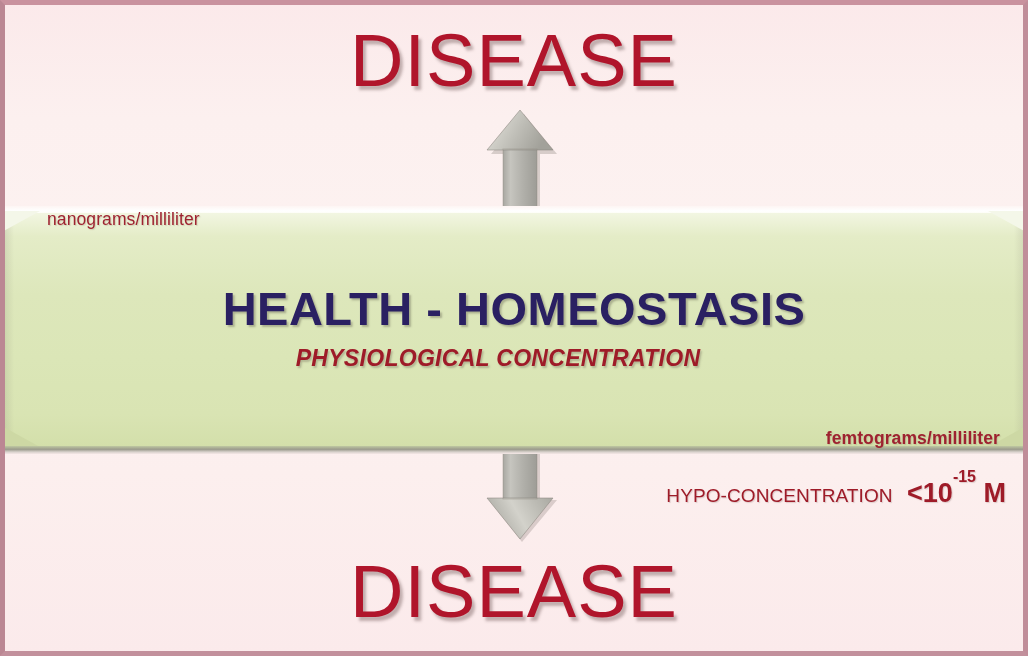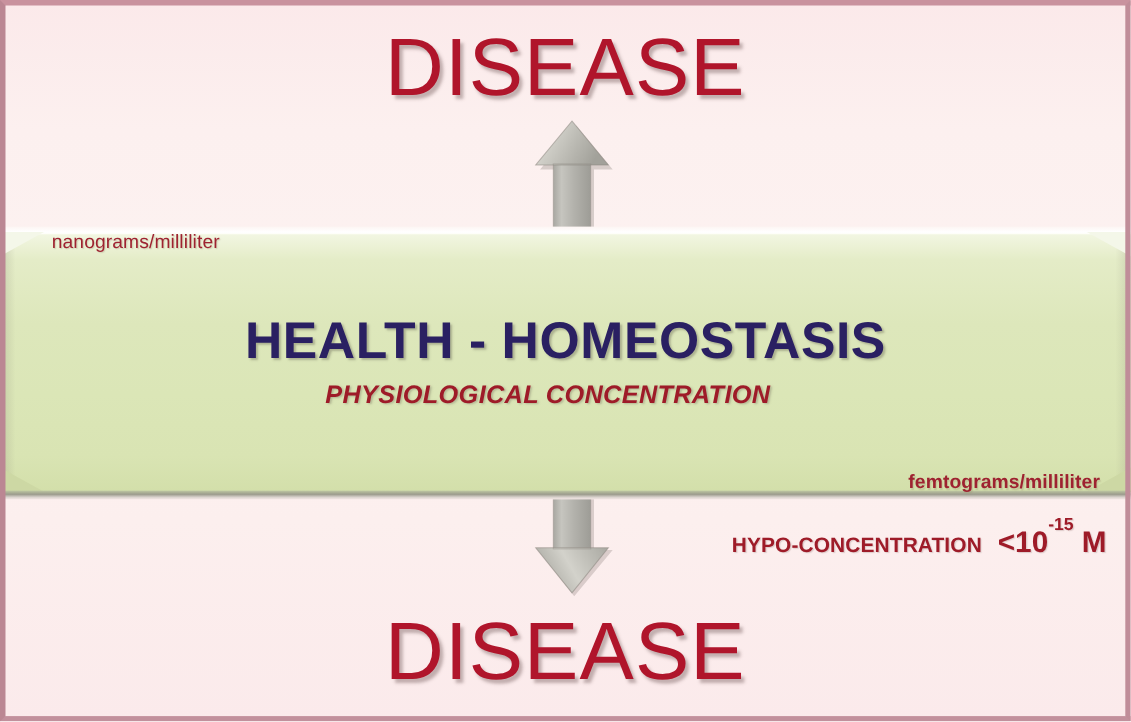--- a/index.html
+++ b/index.html
@@ -170,21 +170,21 @@
     position: absolute;
     right: 22px;
     top: 478px;
     z-index: 20;
     color: #9e1b28;
     white-space: nowrap;
     text-shadow: 1px 1px 1px rgba(150,120,120,0.30);
   }
   #hypo-row .lbl {
     font-size: 19px;
-    font-weight: bold;
+    font-weight: normal;
     letter-spacing: 0.1px;
     margin-right: 10px;
   }
   #hypo-row .conc {
     font-size: 27px;
     font-weight: bold;
   }
   #hypo-row .conc sup {
     font-size: 16px;
     font-weight: bold;

